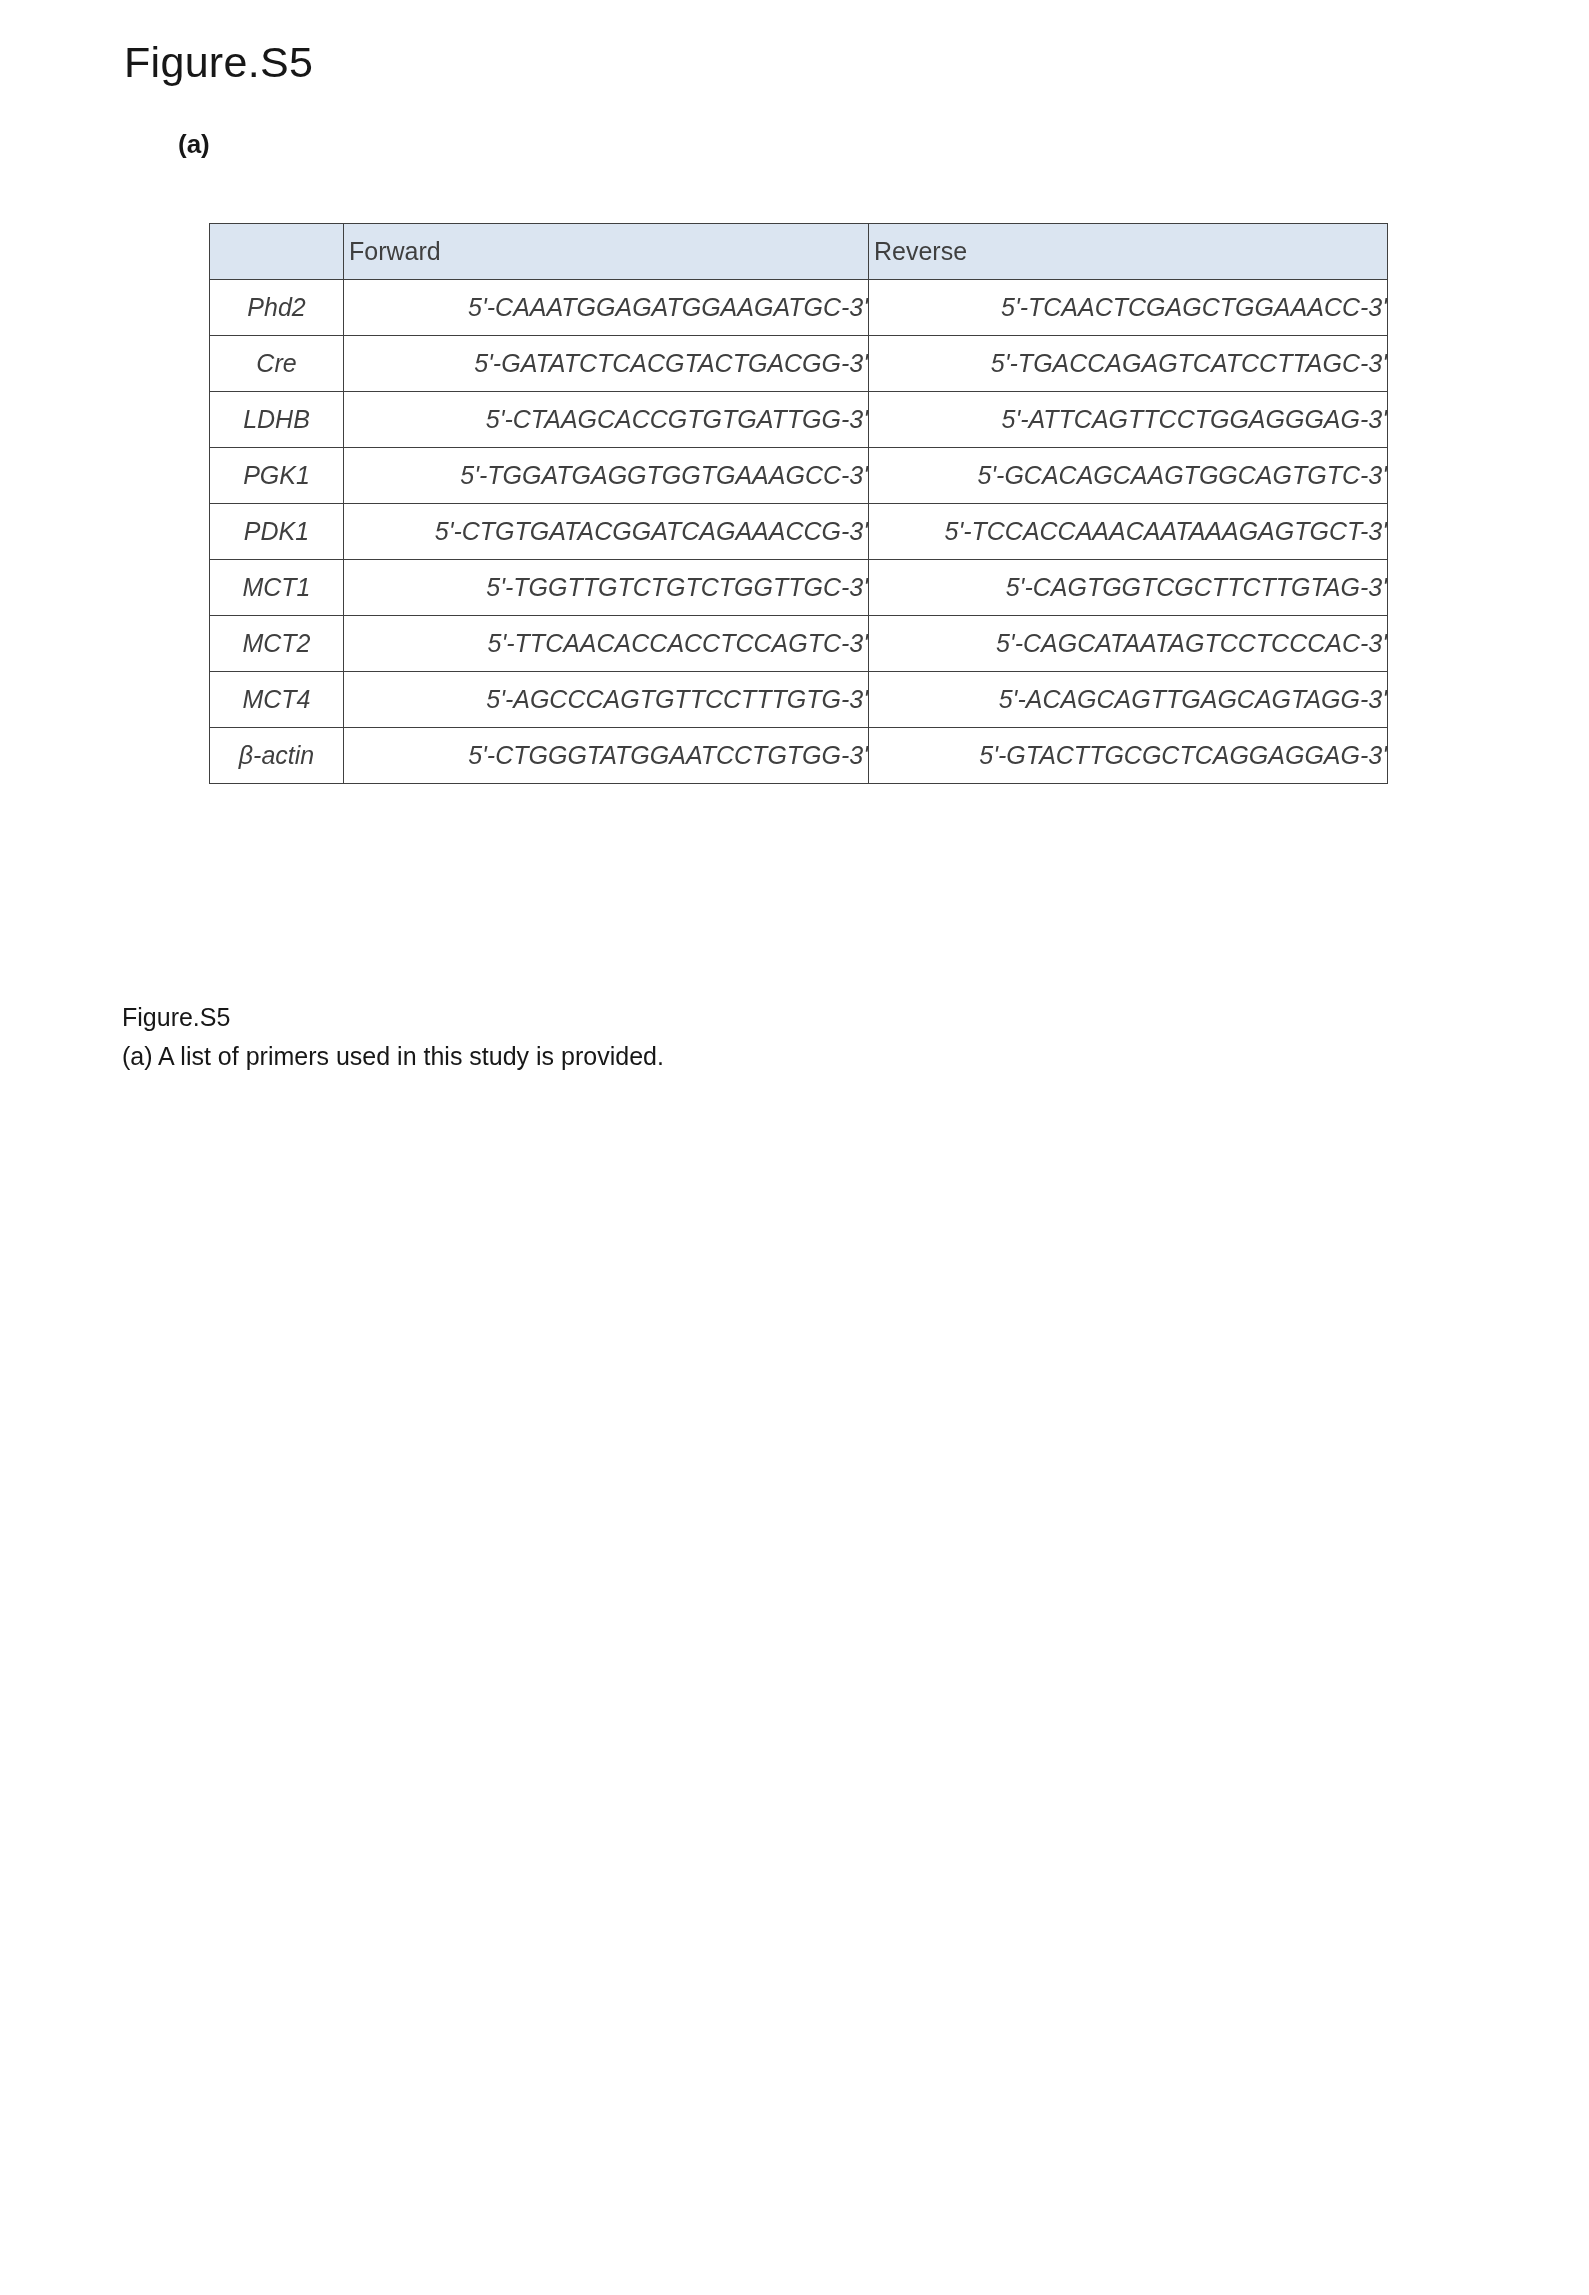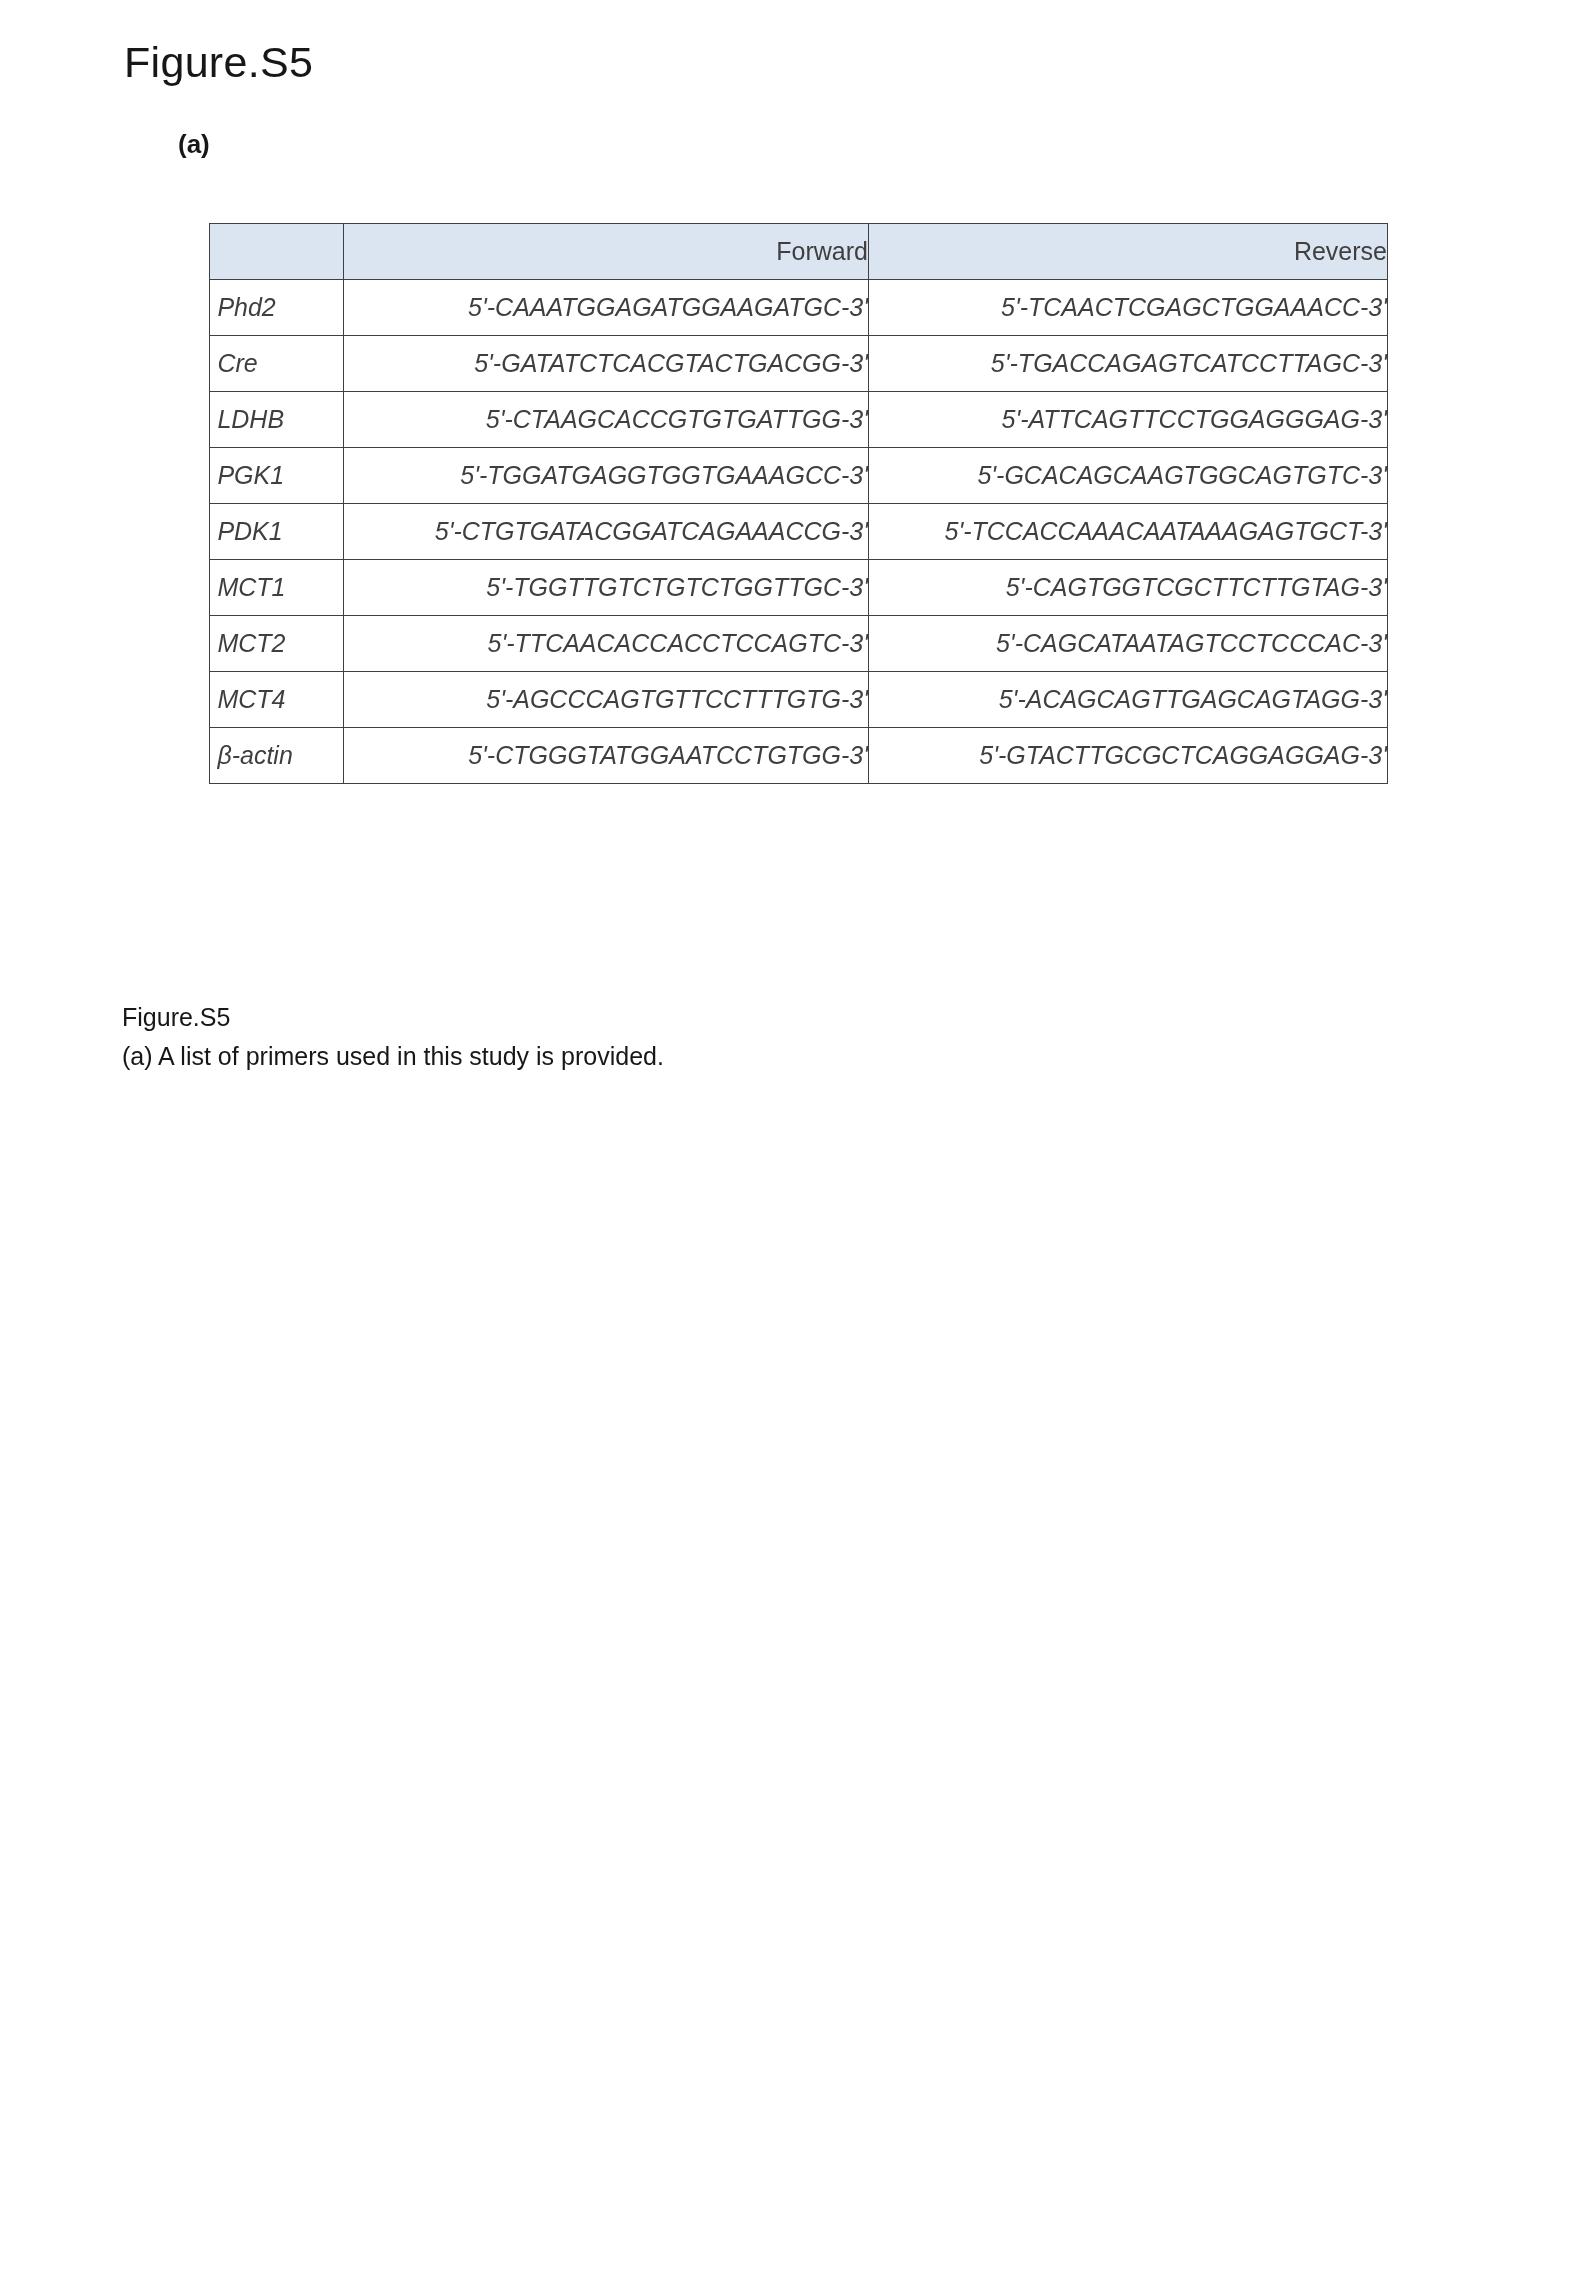--- a/index.html
+++ b/index.html
@@ -49,28 +49,28 @@
     font-size: 25px;
     color: #3f3f3f;
     vertical-align: middle;
     white-space: nowrap;
     overflow: hidden;
   }
   table.primer-table thead th {
     background: #dbe5f1;
     font-style: normal;
     font-weight: 400;
-    text-align: right;
+    text-align: left;
     padding-left: 5px;
     border-bottom: 1.9px solid #404040;
     color: #3f3f3f;
   }
   table.primer-table td.gene {
     font-style: italic;
-    text-align: left;
+    text-align: center;
     padding: 0 7.4px;
   }
   table.primer-table td.seq {
     font-style: italic;
     text-align: right;
     padding-left: 5px;
   }
   .caption {
     position: absolute;
     left: 122px;

